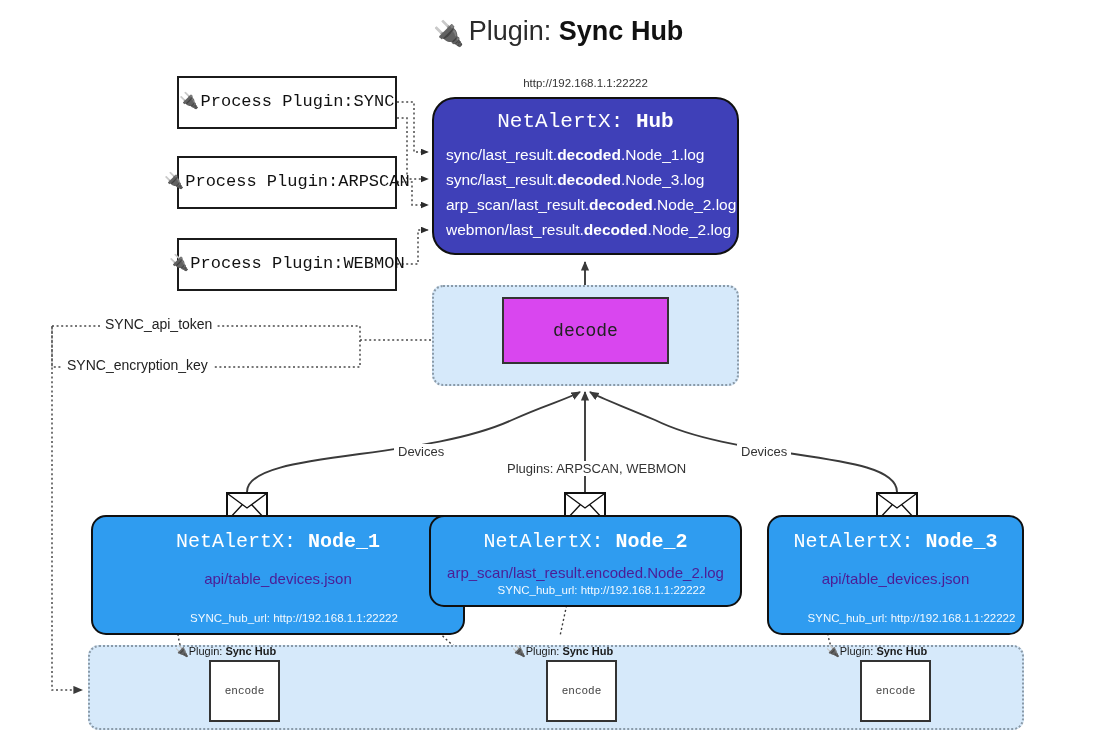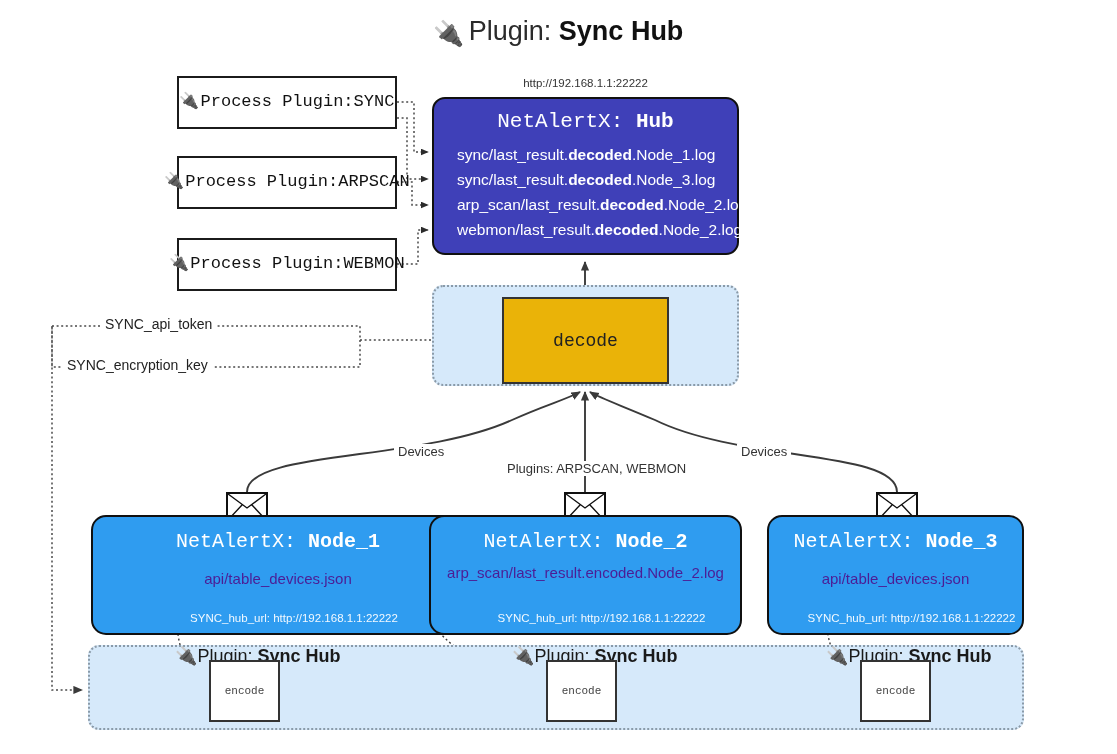--- a/index.html
+++ b/index.html
@@ -18,34 +18,34 @@
   
   .proc{border:2px solid #1b1b1b;background:#fff;text-align:center;
         font-family:"Liberation Mono","DejaVu Sans Mono",monospace;
         font-size:17px;line-height:1.42;color:#111;
         display:flex;flex-direction:row;align-items:center;justify-content:center;}
   .proc .l1{white-space:nowrap;}
   .proc .plug{font-family:"Liberation Sans",sans-serif;font-size:16px;margin-right:1px;}
 
   
   #hub{left:432px;top:97px;width:307px;height:158px;background:#3f40b8;
-       border:2px solid #101010;border-radius:13px;}
+       border:2px solid #101010;border-radius:23px;}
   #hub .hubtitle{margin-top:11px;text-align:center;color:#fff;
        font-family:"Liberation Mono","DejaVu Sans Mono",monospace;font-size:21px;}
   #hub .hubtitle .b{font-weight:bold;}
-  #hub .rows{margin-top:9px;padding-left:23px;}
+  #hub .rows{margin-top:9px;padding-left:12px;}
   #hub .row{color:#fff;font-size:15.5px;line-height:1.62;white-space:nowrap;}
   #hub .row b{font-weight:bold;}
   #huburl{left:432px;top:77px;width:307px;text-align:center;font-size:11.5px;
           font-weight:normal;color:#333;}
 
   
   #decodeband{left:432px;top:285px;width:307px;height:101px;background:#d6e9fa;
               border:2px dotted #8a9aa8;border-radius:11px;}
-  #decodebox{left:502px;top:297px;width:167px;height:87px;background:#eab308;
+  #decodebox{left:502px;top:297px;width:167px;height:67px;background:#d946ef;
              border:2px solid #333;display:flex;align-items:center;justify-content:center;
              font-family:"Liberation Mono","DejaVu Sans Mono",monospace;
              font-size:18px;color:#222;}
 
   
   .elab{font-size:13px;color:#333;background:#fff;padding:0 4px;white-space:nowrap;}
 
   
   .node{background:#2f9cf0;border:2px solid #101010;border-radius:15px;}
   .node .ntitle{margin-top:13px;text-align:center;color:#fff;
@@ -55,21 +55,21 @@
        white-space:nowrap;}
   .node .nfoot{position:absolute;left:0;bottom:9px;width:100%;text-align:center;
        color:#f2f9ff;font-size:11.5px;font-weight:normal;white-space:nowrap;padding-left:16px;}
 
   
   .env{width:42px;height:30px;background:#fff;border:2px solid #101010;}
 
   
   #botband{left:88px;top:645px;width:936px;height:85px;background:#d6e9fa;
            border:2px dotted #8a9aa8;border-radius:11px;}
-  .pluglbl{font-size:18px;color:#1a1a1a;white-space:nowrap;text-align:center;}
+  .pluglbl{font-size:11px;color:#1a1a1a;white-space:nowrap;}
   .pluglbl .b{font-weight:bold;}
   .encbox{width:71px;height:62px;background:#fff;border:2px solid #333;
           display:flex;align-items:center;justify-content:center;
           font-family:"Liberation Mono","DejaVu Sans Mono",monospace;
           font-size:11px;color:#444;}
 
   
   .keylbl{font-size:14px;color:#222;background:#fff;padding:0 5px;white-space:nowrap;}
 </style>
 </head>
@@ -196,21 +196,21 @@
 
   <div class="abs node" style="left:91px;top:515px;width:374px;height:120px;">
     <div class="ntitle">
       <span>NetAlertX:</span>
       <span class="b">Node_1</span>
     </div>
     <div class="nline" style="margin-top:14px;">api/table_devices.json</div>
     <div class="nfoot">SYNC_hub_url: http://192.168.1.1:22222</div>
   </div>
 
-  <div class="abs node" style="left:429px;top:515px;width:313px;height:120px;">
+  <div class="abs node" style="left:429px;top:515px;width:313px;height:92px;">
     <div class="ntitle">
       <span>NetAlertX:</span>
       <span class="b">Node_2</span>
     </div>
     <div class="nline" style="margin-top:8px;">arp_scan/last_result.encoded.Node_2.log</div>
     <div class="nfoot">SYNC_hub_url: http://192.168.1.1:22222</div>
   </div>
 
   <div class="abs node" style="left:767px;top:515px;width:257px;height:120px;">
     <div class="ntitle">

